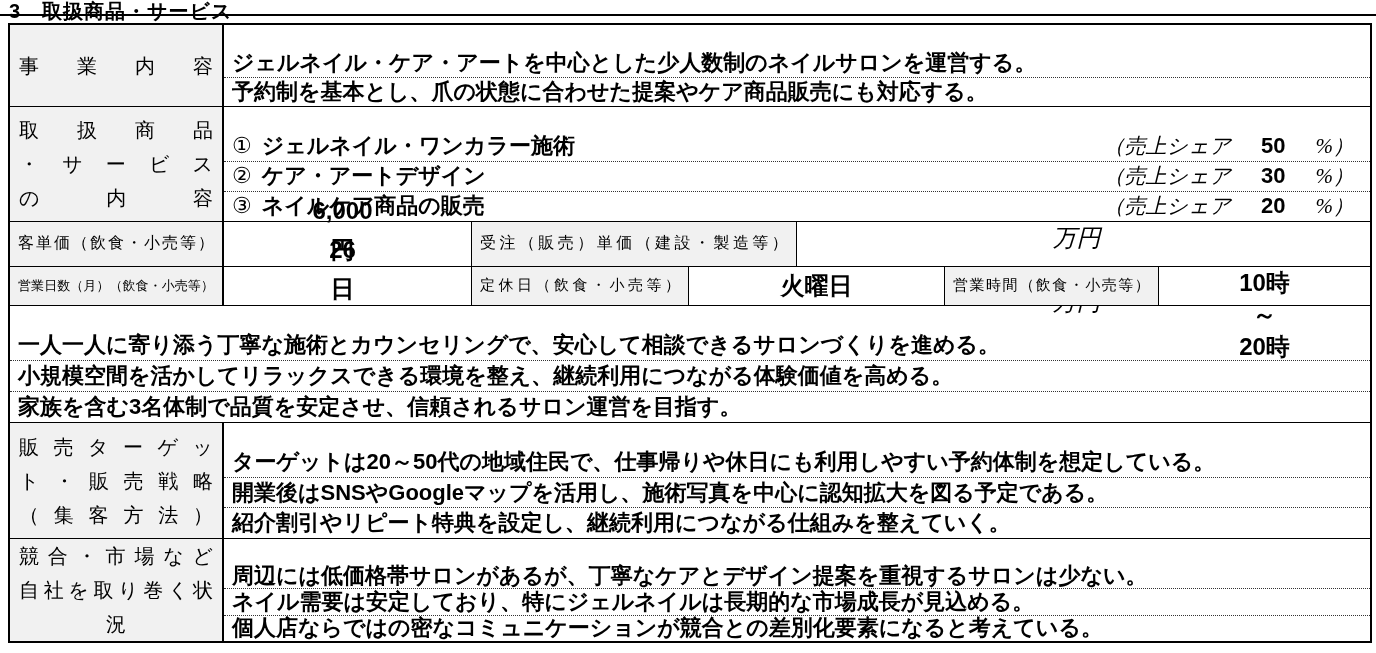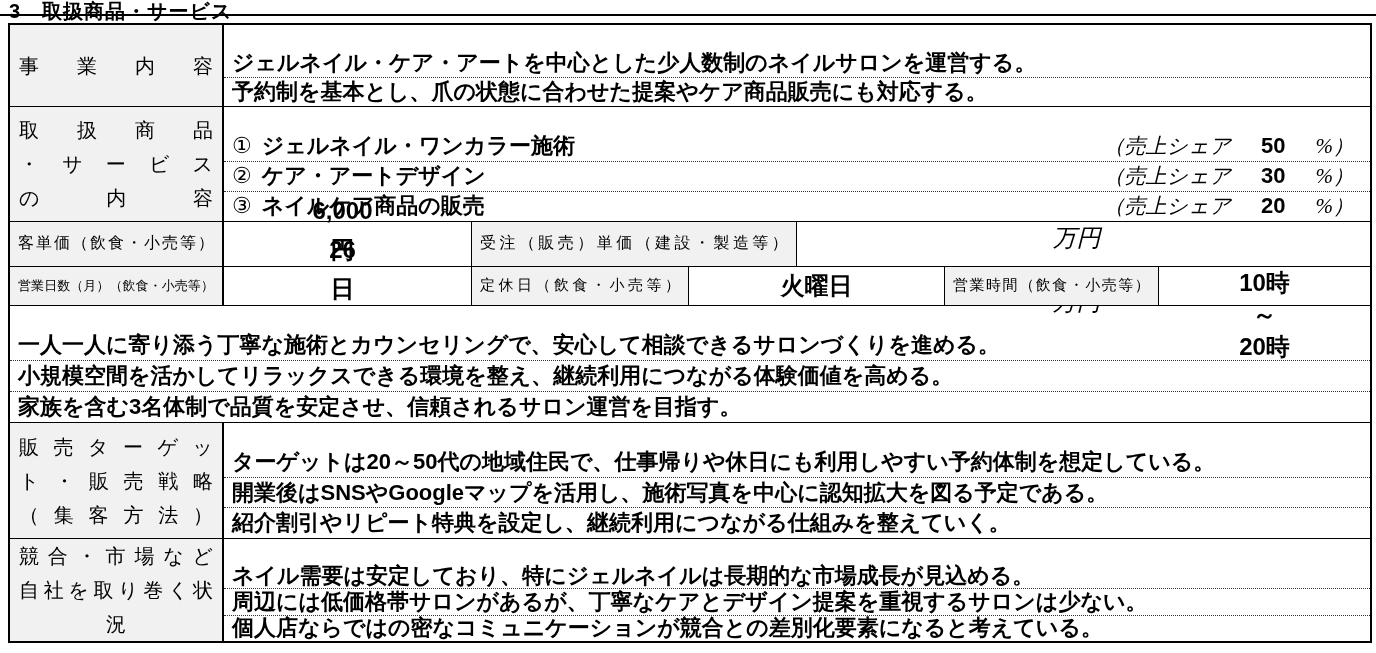--- a/index.html
+++ b/index.html
@@ -351,20 +351,20 @@
             <span>を</span>
             <span>取</span>
             <span>り</span>
             <span>巻</span>
             <span>く</span>
             <span>状</span>
           </div>
         <div class="lline ctr">況</div>
       </div>
       <div class="content">
+        <div class="cline">周辺には低価格帯サロンがあるが、丁寧なケアとデザイン提案を重視するサロンは少ない。</div>
         <div class="cline">ネイル需要は安定しており、特にジェルネイルは長期的な市場成長が見込める。</div>
-        <div class="cline">周辺には低価格帯サロンがあるが、丁寧なケアとデザイン提案を重視するサロンは少ない。</div>
         <div class="cline">個人店ならではの密なコミュニケーションが競合との差別化要素になると考えている。</div>
       </div>
     </div>
 
   </div>
 </div>
 
 </body></html>

